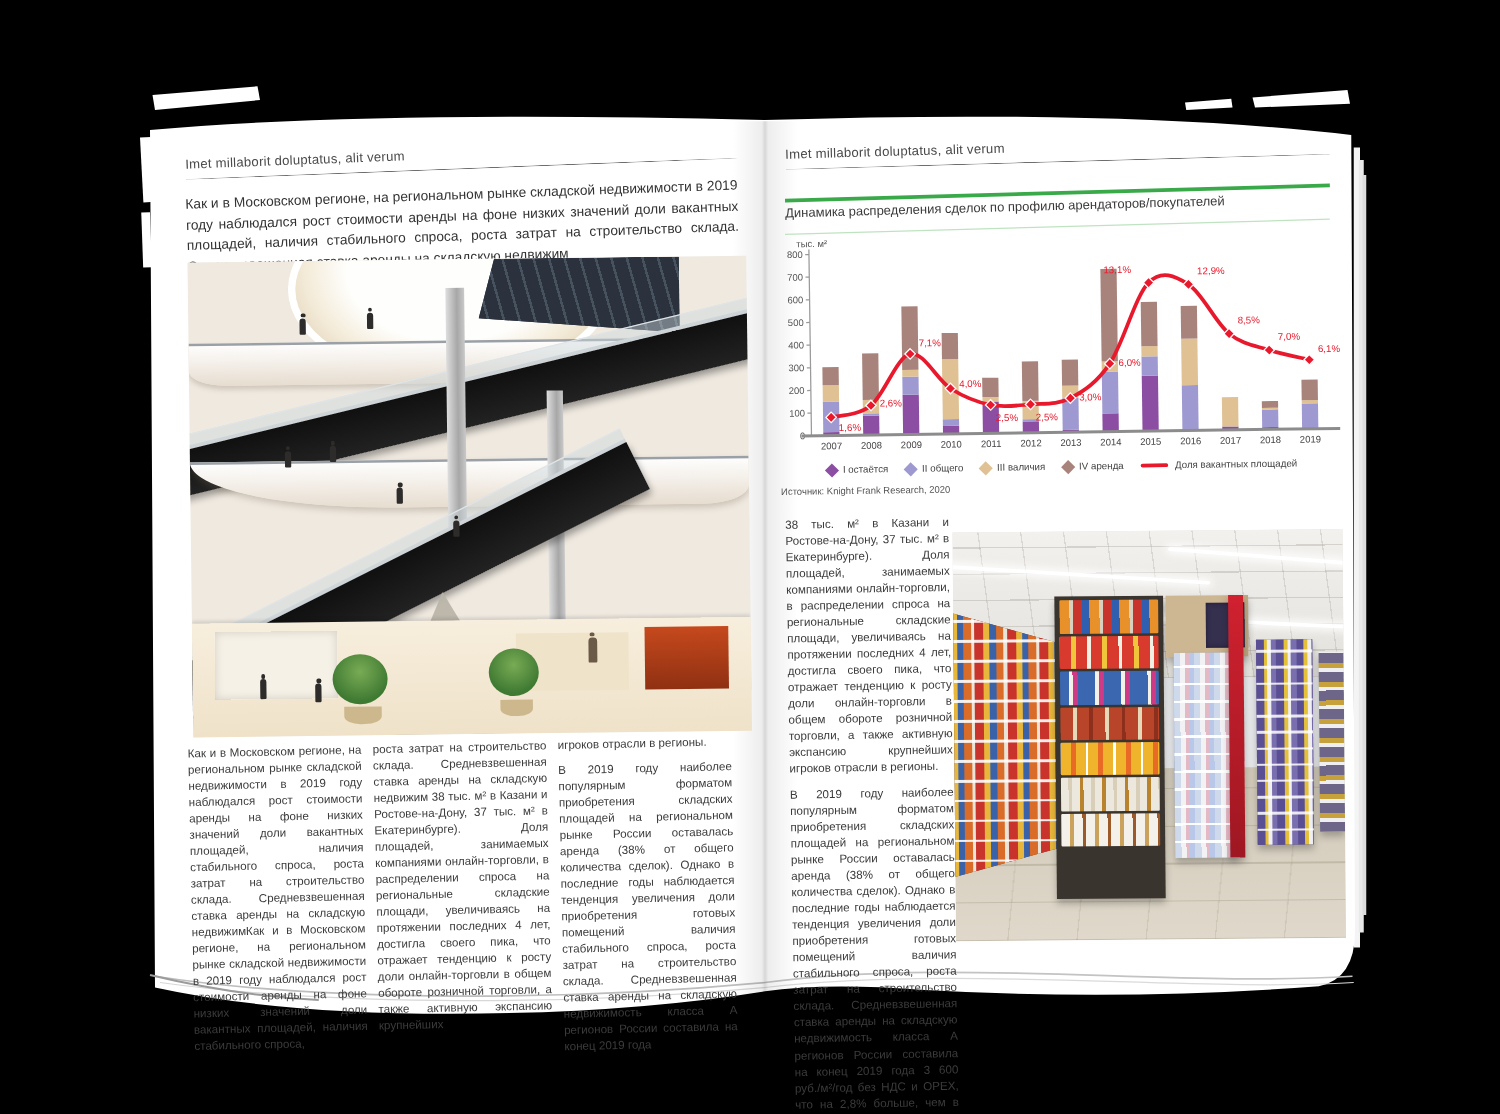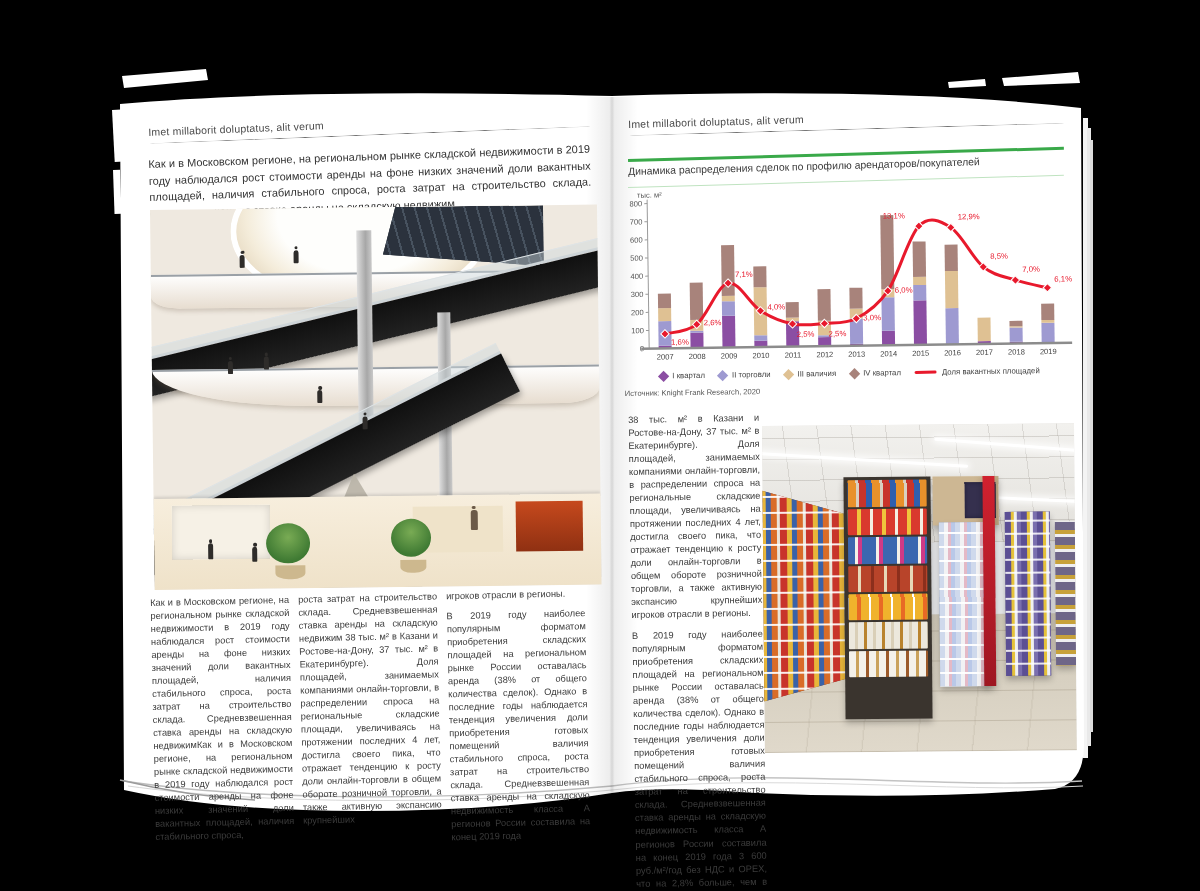--- a/index.html
+++ b/index.html
@@ -324,33 +324,33 @@
             <text x="369.1923076923077" y="71.96875" font-size="7.8" fill="#e8192c" font-family="Liberation Sans,sans-serif">8,5%</text>
             <path d="M 394.11538461538464,89.3625 L 398.31538461538463,93.5625 L 394.11538461538464,97.7625 L 389.91538461538465,93.5625 Z" fill="#e8192c" stroke="#fff" stroke-width="1"></path>
             <text x="401.11538461538464" y="85.5625" font-size="7.8" fill="#e8192c" font-family="Liberation Sans,sans-serif">7,0%</text>
             <path d="M 426.03846153846155,97.51875 L 430.23846153846154,101.71875 L 426.03846153846155,105.91875 L 421.83846153846156,101.71875 Z" fill="#e8192c" stroke="#fff" stroke-width="1"></path>
             <text x="433.03846153846155" y="95.71875" font-size="7.8" fill="#e8192c" font-family="Liberation Sans,sans-serif">6,1%</text>
           </svg>
         </div>
       <div class="chart-legend" id="chart-legend">
           <span class="item">
        <span class="diamond" style="background:#8b4ea3"></span>
-       <span>I квартал</span>
+       <span>I остаётся</span>
           </span>
           <span class="item">
        <span class="diamond" style="background:#9e9ad1"></span>
-       <span>II торговли</span>
+       <span>II общего</span>
           </span>
           <span class="item">
        <span class="diamond" style="background:#dfc193"></span>
        <span>III валичия</span>
           </span>
           <span class="item">
        <span class="diamond" style="background:#a8837b"></span>
-       <span>IV квартал</span>
+       <span>IV аренда</span>
           </span>
           <span class="item">
        <span class="legend-line" style="background:#e8192c"></span>
        <span>Доля вакантных площадей</span>
           </span>
         </div>
       <div class="chart-source">Источник: Knight Frank Research, 2020</div>
     </div>
 
     <div class="side-col">

